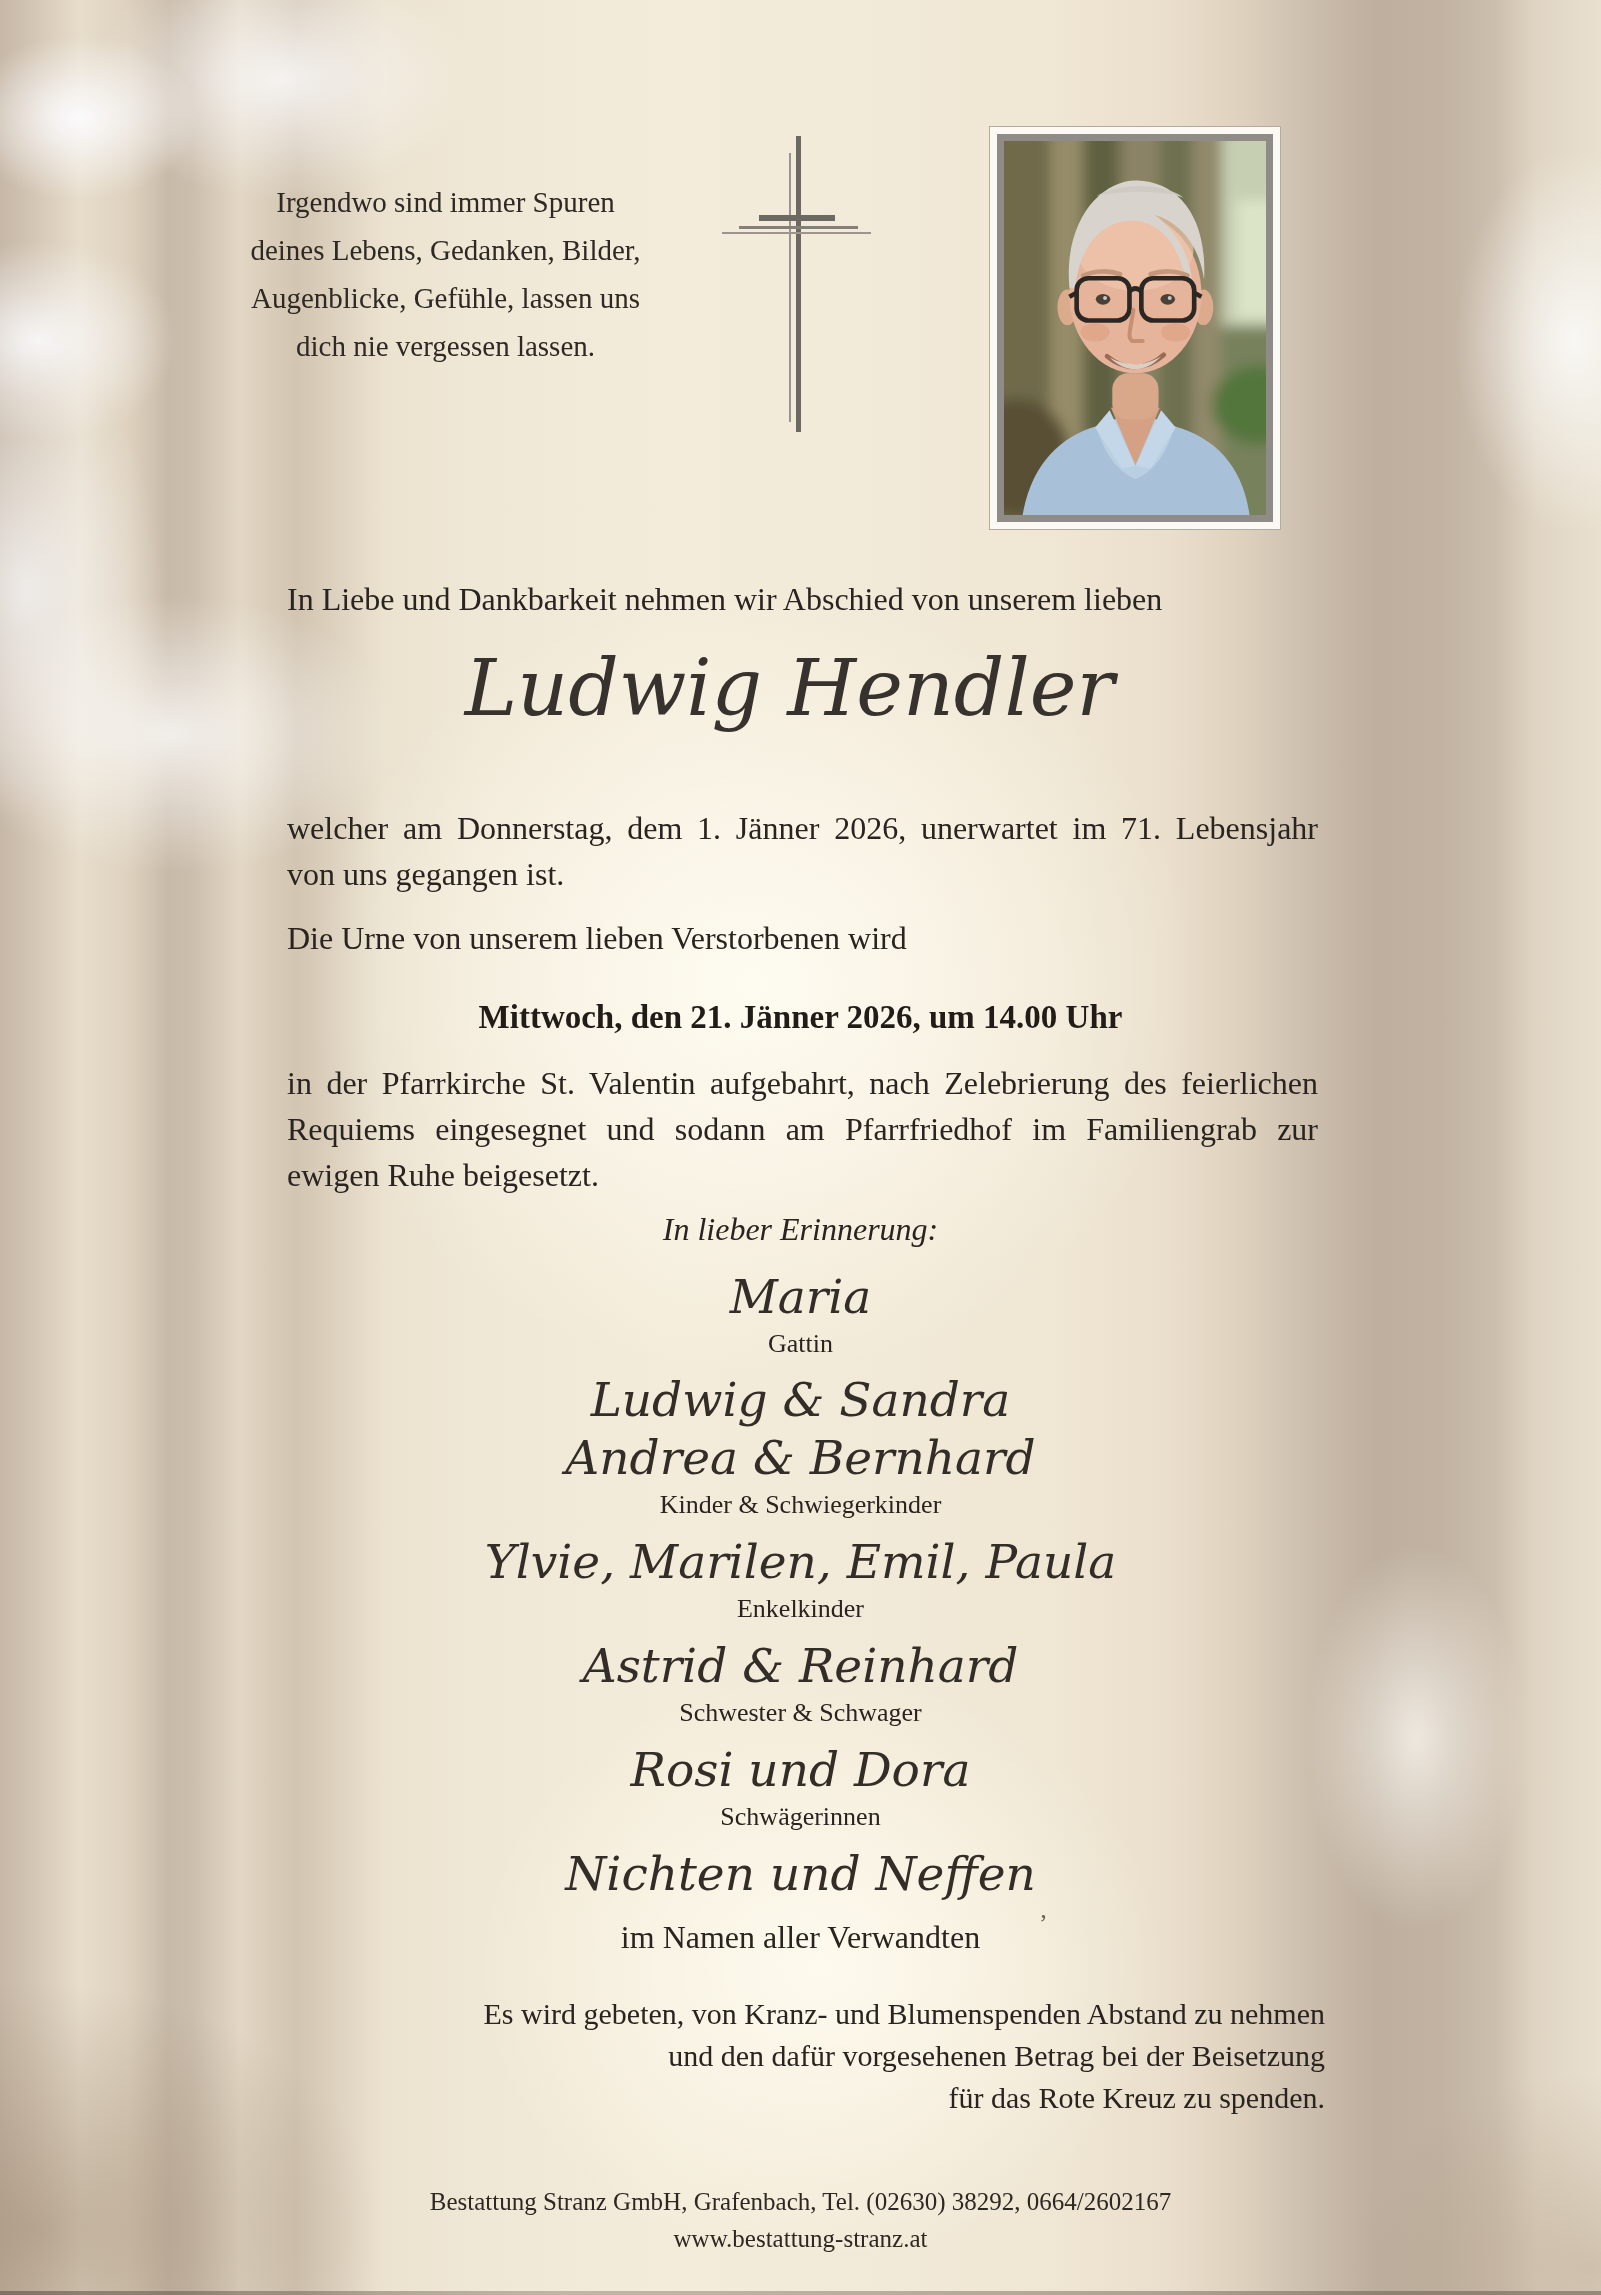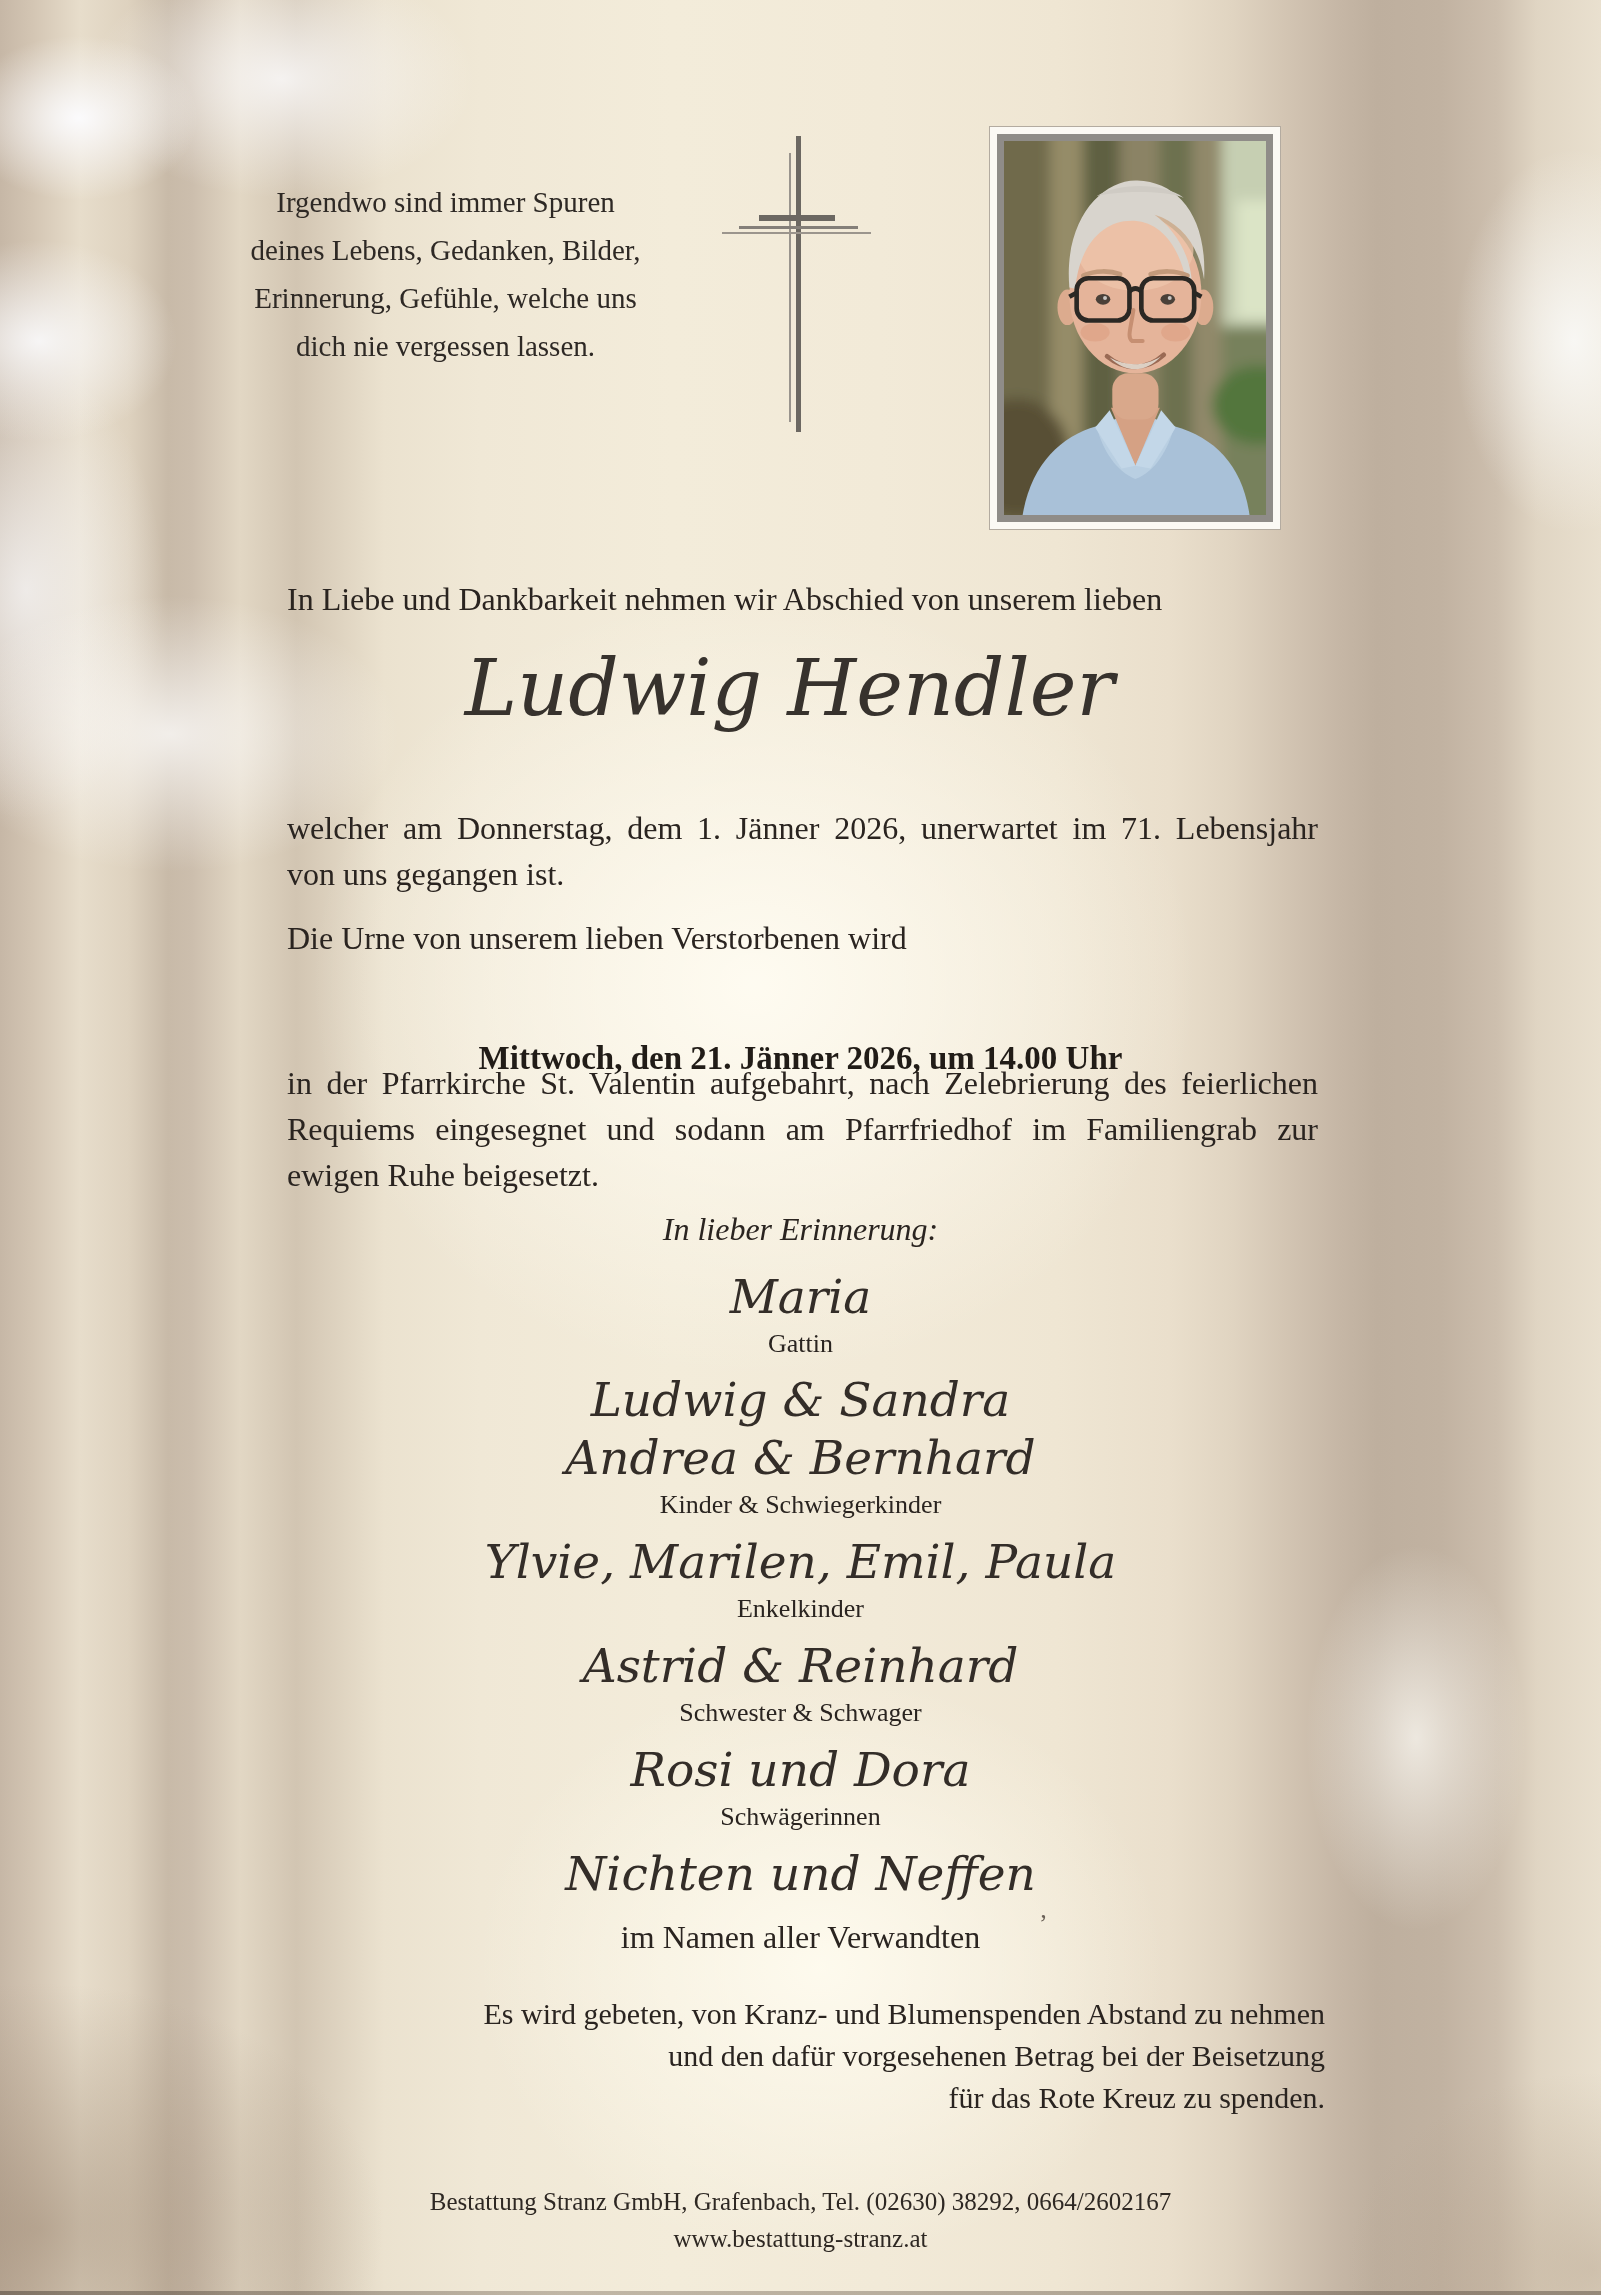--- a/index.html
+++ b/index.html
@@ -53,21 +53,21 @@
   .photo-inner{width:100%;height:100%;box-sizing:border-box;border:7.9px solid #8f8c88;overflow:hidden;}
   .photo-inner svg{display:block;width:100%;height:100%;}
 
   
   .intro{left:287px;top:576px;width:1049px;font-size:32px;line-height:46px;}
   .name{left:275px;top:639px;width:1029px;text-align:center;
     font-family:"DejaVu Serif", serif;font-style:italic;font-size:79px;line-height:98px;color:#37322d;}
   .para{left:287px;width:1031px;font-size:32px;line-height:46px;}
   .p-death{top:805px;}
   .urn{left:287px;top:915px;width:1049px;font-size:32px;line-height:46px;}
-  .bold-date{left:276px;top:994px;width:1049px;text-align:center;font-weight:bold;font-size:33px;line-height:46px;color:#211c17;margin-top:41px;}
+  .bold-date{left:276px;top:994px;width:1049px;text-align:center;font-weight:bold;font-size:33px;line-height:46px;color:#211c17;}
   .p-ceremony{top:1060px;}
   .line{width:100%;}
   .jfull{text-align:justify;text-align-last:justify;}
 
   
   .memorial{left:276px;top:1206px;width:1049px;text-align:center;}
   .heading{font-size:32px;line-height:46px;margin-bottom:15.7px;font-style:italic;}
   .mourner-group{margin-bottom:11.8px;}
   .mnames{font-family:"DejaVu Serif", serif;font-style:italic;font-size:47px;line-height:58px;color:#332d28;}
   .mrel{font-size:26px;line-height:33px;margin-top:1px;}
@@ -79,21 +79,21 @@
   .footer{left:276px;top:2183px;width:1049px;text-align:center;font-size:25px;line-height:37px;color:#2e2823;}
 </style>
 </head>
 <body>
 
 <div class="page">
 
   <div class="abs poem">
       <div class="line">Irgendwo sind immer Spuren</div>
       <div class="line">deines Lebens, Gedanken, Bilder,</div>
-      <div class="line">Erinnerung, Gefühle, welche uns</div>
+      <div class="line">Augenblicke, Gefühle, lassen uns</div>
       <div class="line">dich nie vergessen lassen.</div>
     </div>
 
   <div class="abs cross">
     <span class="cv-thin"></span>
     <span class="cv-main"></span>
     <span class="ch-main"></span>
     <span class="ch-mid"></span>
     <span class="ch-thin"></span>
   </div>

